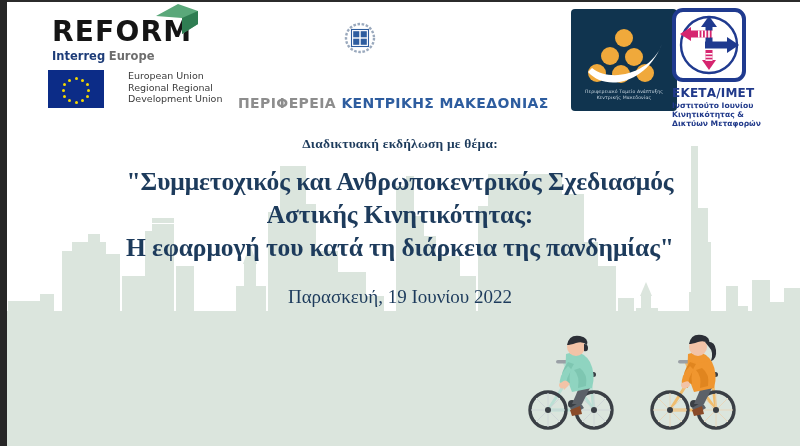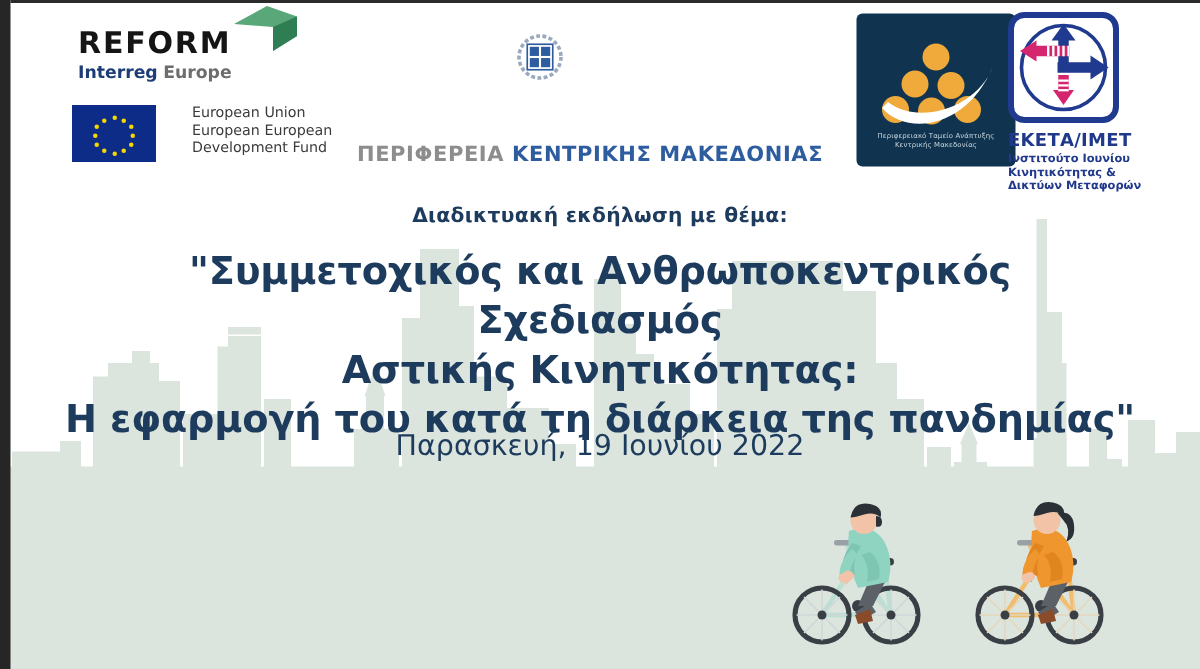--- a/index.html
+++ b/index.html
@@ -20,21 +20,21 @@
   .skyline{position:absolute;left:0;bottom:0;width:800px;height:300px;z-index:1;}
   .skyline svg{display:block;width:800px;height:300px;}
 
   
   .logos{position:absolute;left:0;top:0;width:800px;height:128px;z-index:20;}
 
   .logo{position:absolute;}
 
   
   .logo-reform{left:52px;top:18px;width:160px;}
-  .reform-word{position:relative;font-size:20px;font-weight:700;letter-spacing:1.2px;color:#151515;
+  .reform-word{position:relative;font-size:28px;font-weight:700;letter-spacing:1.2px;color:#151515;
     font-family:"DejaVu Sans","Liberation Sans",sans-serif;line-height:1;}
   .reform-arrow{position:absolute;left:100px;top:-14px;width:48px;height:34px;}
   .reform-sub{margin-top:5px;font-size:11.5px;line-height:1;}
   .reform-sub .b{color:#1d3c78;font-weight:700;text-align:center;}
   .reform-sub .g{color:#6d6d6d;font-weight:700;}
 
   
   .logo-eu{left:48px;top:70px;display:flex;align-items:flex-start;gap:24px;}
   .euflag{width:56px;height:38px;background:#0c2c87;position:relative;flex:none;}
   .euflag .star{position:absolute;width:3px;height:3px;background:#f5d800;border-radius:50%;}
@@ -54,21 +54,21 @@
   .ptaa-text{position:absolute;left:0;right:0;bottom:9px;text-align:center;color:#c9d6e0;
     font-size:4.6px;line-height:6px;letter-spacing:.1px;}
 
   
   .logo-certh{left:672px;top:8px;width:96px;text-align:left;}
   .certh-sign{width:74px;height:74px;margin:0 auto;}
   .certh-title{margin-top:1px;font-size:12px;font-weight:700;color:#20398a;letter-spacing:.2px;line-height:1;}
   .certh-sub{margin-top:2px;font-size:7.6px;line-height:9.2px;color:#20398a;font-weight:700;}
 
   
-  .content{position:absolute;left:0;top:0;width:800px;height:446px;z-index:30;}
+  .content{position:absolute;left:0;top:0;width:800px;height:446px;z-index:30;font-family:Liberation Serif, serif;}
   .kicker{position:absolute;left:0;top:136px;width:800px;text-align:center;
     font-size:13.5px;font-weight:700;color:#1d3b5c;letter-spacing:.2px;}
   .headline{position:absolute;left:40px;top:165px;width:720px;text-align:center;
     font-size:25.5px;font-weight:700;color:#1d3b5c;line-height:33px;letter-spacing:-.1px;}
   .headline .ln{display:block;}
   .when{position:absolute;left:0;top:284px;width:800px;text-align:center;
     font-size:19px;color:#1d3b5c;line-height:26px;font-weight:400;}
   .when .ln{display:block;}
 
   
@@ -166,22 +166,22 @@
         <span class="star" style="left:33px;top:29.4px"></span>
         <span class="star" style="left:26.5px;top:31px"></span>
         <span class="star" style="left:20px;top:29.4px"></span>
         <span class="star" style="left:15.4px;top:25px"></span>
         <span class="star" style="left:13.8px;top:19px"></span>
         <span class="star" style="left:15.4px;top:13px"></span>
         <span class="star" style="left:20px;top:8.6px"></span>
       </div>
       <div class="eutext">
         <div>European Union</div>
-        <div>European European</div>
-        <div>Development Fund</div>
+        <div>Regional Regional</div>
+        <div>Development Union</div>
       </div>
     </div>
 
     <div class="logo logo-region">
       <svg class="gr-emblem" viewBox="0 0 32 32">
         <circle cx="16" cy="16" r="14" fill="none" stroke="#9aa9bd" stroke-width="2.4" stroke-dasharray="2.6 1.6"></circle>
         <rect x="7.5" y="7.5" width="17" height="17" fill="#ffffff" stroke="#2e5d9f" stroke-width="1.1"></rect>
         <rect x="9.2" y="9.2" width="6.1" height="6.1" fill="#2e5d9f"></rect>
         <rect x="16.7" y="9.2" width="6.1" height="6.1" fill="#2e5d9f"></rect>
         <rect x="9.2" y="16.7" width="6.1" height="6.1" fill="#2e5d9f"></rect>

